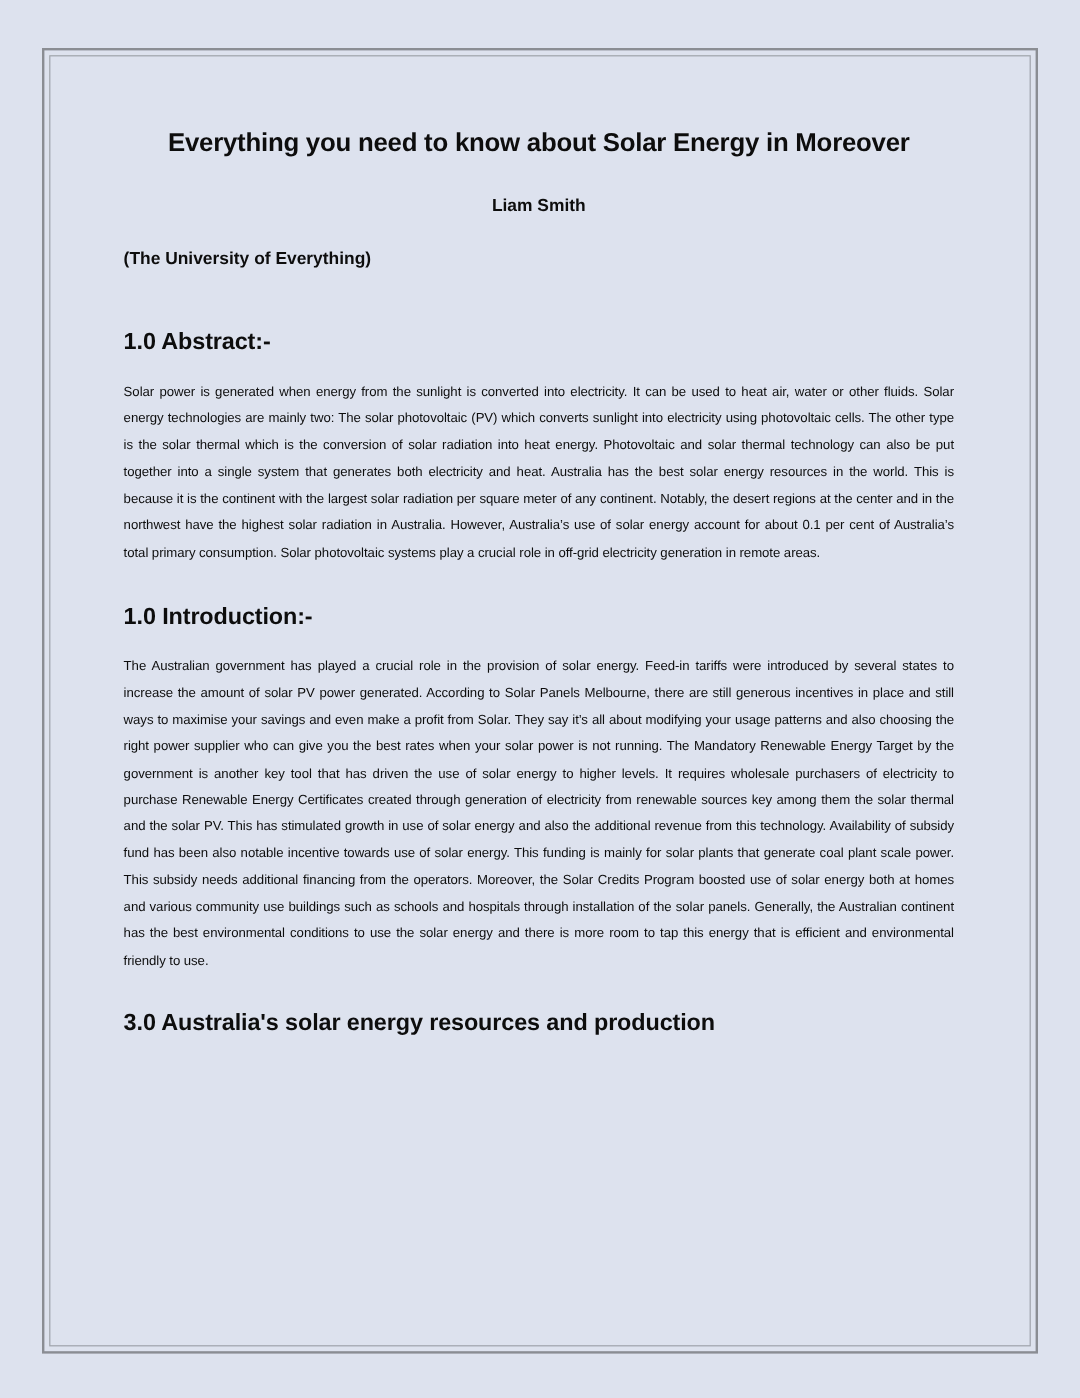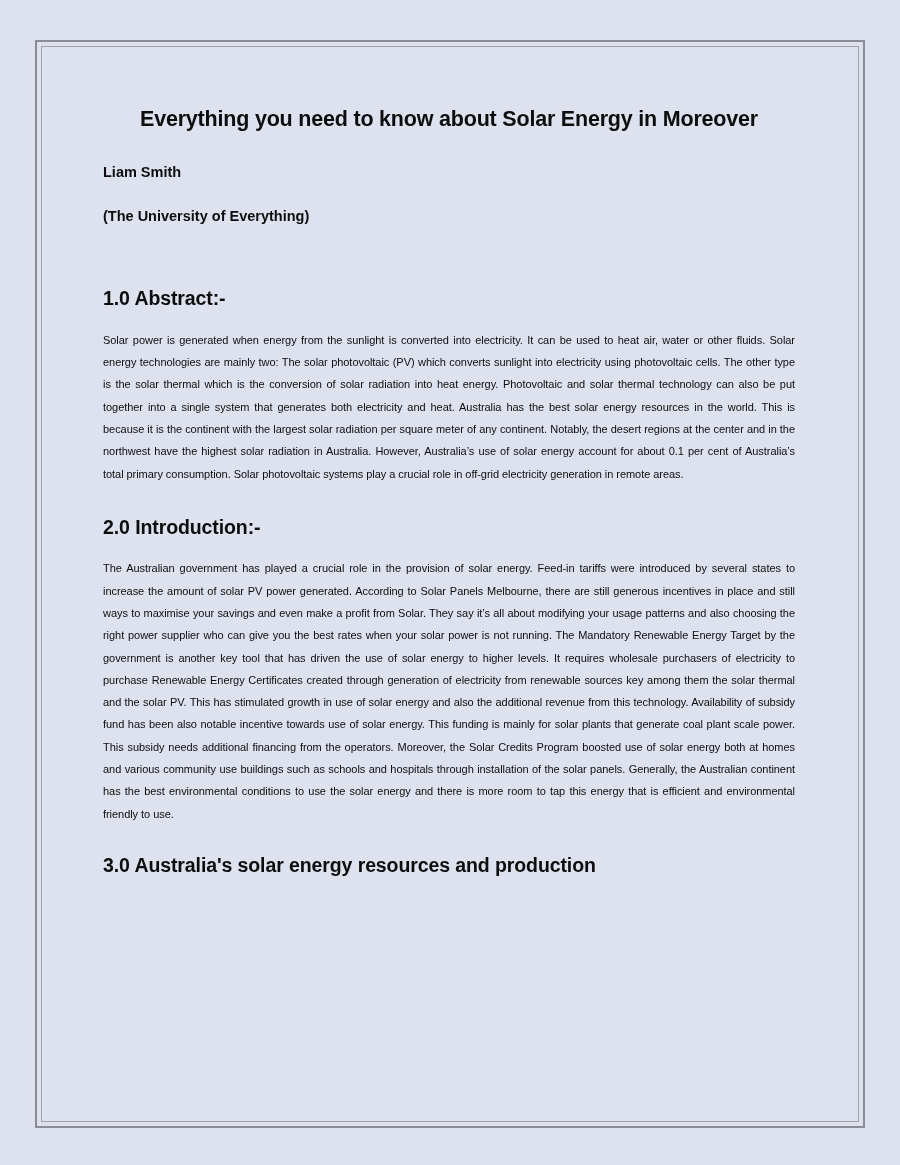--- a/index.html
+++ b/index.html
@@ -50,35 +50,36 @@
     letter-spacing: -0.2px;
     margin: 67px 0 0 0;
     line-height: 1.2;
   }
 
   .author-line {
     font-size: 14.5px;
     font-weight: bold;
     margin: 30px 0 0 0;
     line-height: 1.3;
+    text-align: center;
   }
   .affiliation-line {
     font-size: 14.5px;
     font-weight: bold;
     margin: 25px 0 0 0;
     line-height: 1.3;
   }
 
   .section-heading {
     font-size: 19.5px;
     font-weight: bold;
     letter-spacing: -0.1px;
     line-height: 1.25;
   }
-  .section-heading.abstract { margin: 61px 0 0 0; }
+  .section-heading.abstract { margin: 48px 0 0 0; }
   .section-heading.intro    { margin: 30px 0 0 0; }
   .section-heading.resources{ margin: 28px 0 0 0; }
 
   .body-paragraph {
     font-size: 11px;
     line-height: 22.3px;
     text-align: justify;
     text-justify: inter-word;
     margin: 18px 0 0 0;
     letter-spacing: -0.05px;
@@ -96,19 +97,19 @@
   <h1 class="doc-title">Everything you need to know about Solar Energy in Moreover</h1>
 
   <p class="author-line">Liam Smith</p>
 
   <p class="affiliation-line">(The University of Everything)</p>
 
   <h2 class="section-heading abstract">1.0 Abstract:-</h2>
 
   <p class="body-paragraph">Solar power is generated when energy from the sunlight is converted into electricity. It can be used to heat air, water or other fluids. Solar energy technologies are mainly two: The solar photovoltaic (PV) which converts sunlight into electricity using photovoltaic cells. The other type is the solar thermal which is the conversion of solar radiation into heat energy. Photovoltaic and solar thermal technology can also be put together into a single system that generates both electricity and heat. Australia has the best solar energy resources in the world. This is because it is the continent with the largest solar radiation per square meter of any continent. Notably, the desert regions at the center and in the northwest have the highest solar radiation in Australia. However, Australia’s use of solar energy account for about 0.1 per cent of Australia’s total primary consumption. Solar photovoltaic systems play a crucial role in off-grid electricity generation in remote areas.</p>
 
-  <h2 class="section-heading intro">2.0 Introduction:-</h2>
+  <h2 class="section-heading intro">1.0 Introduction:-</h2>
 
   <p class="body-paragraph">The Australian government has played a crucial role in the provision of solar energy. Feed-in tariffs were introduced by several states to increase the amount of solar PV power generated. According to Solar Panels Melbourne, there are still generous incentives in place and still ways to maximise your savings and even make a profit from Solar. They say it’s all about modifying your usage patterns and also choosing the right power supplier who can give you the best rates when your solar power is not running. The Mandatory Renewable Energy Target by the government is another key tool that has driven the use of solar energy to higher levels. It requires wholesale purchasers of electricity to purchase Renewable Energy Certificates created through generation of electricity from renewable sources key among them the solar thermal and the solar PV. This has stimulated growth in use of solar energy and also the additional revenue from this technology. Availability of subsidy fund has been also notable incentive towards use of solar energy. This funding is mainly for solar plants that generate coal plant scale power. This subsidy needs additional financing from the operators. Moreover, the Solar Credits Program boosted use of solar energy both at homes and various community use buildings such as schools and hospitals through installation of the solar panels. Generally, the Australian continent has the best environmental conditions to use the solar energy and there is more room to tap this energy that is efficient and environmental friendly to use.</p>
 
   <h2 class="section-heading resources">3.0 Australia's solar energy resources and production</h2>
 
 </div>
 
 </body></html>

